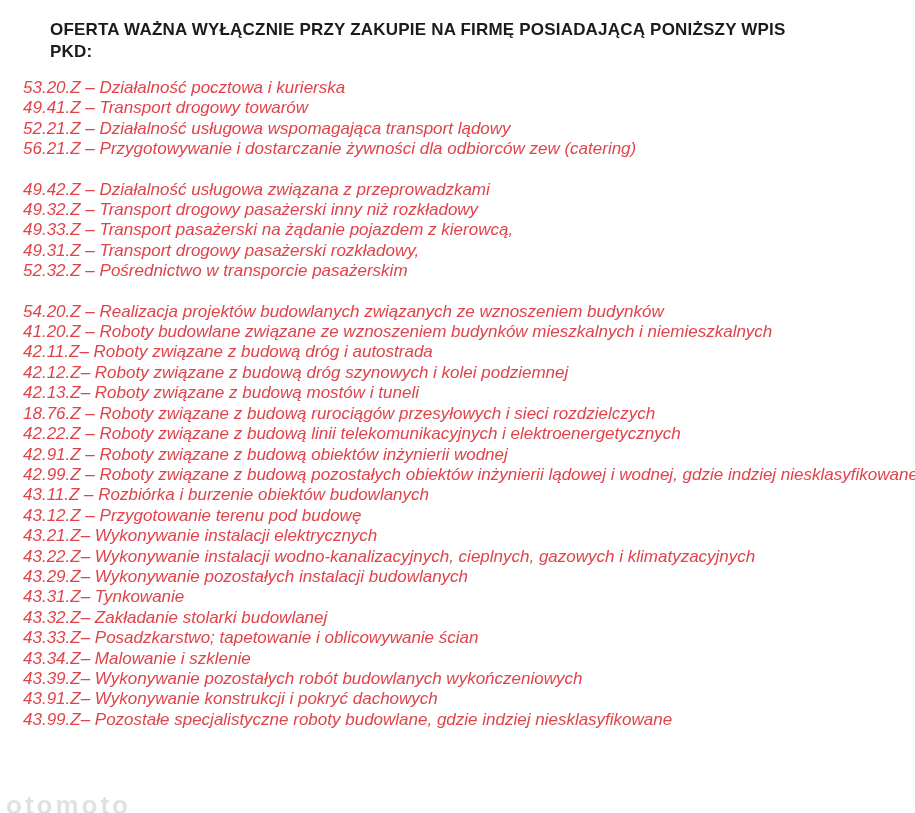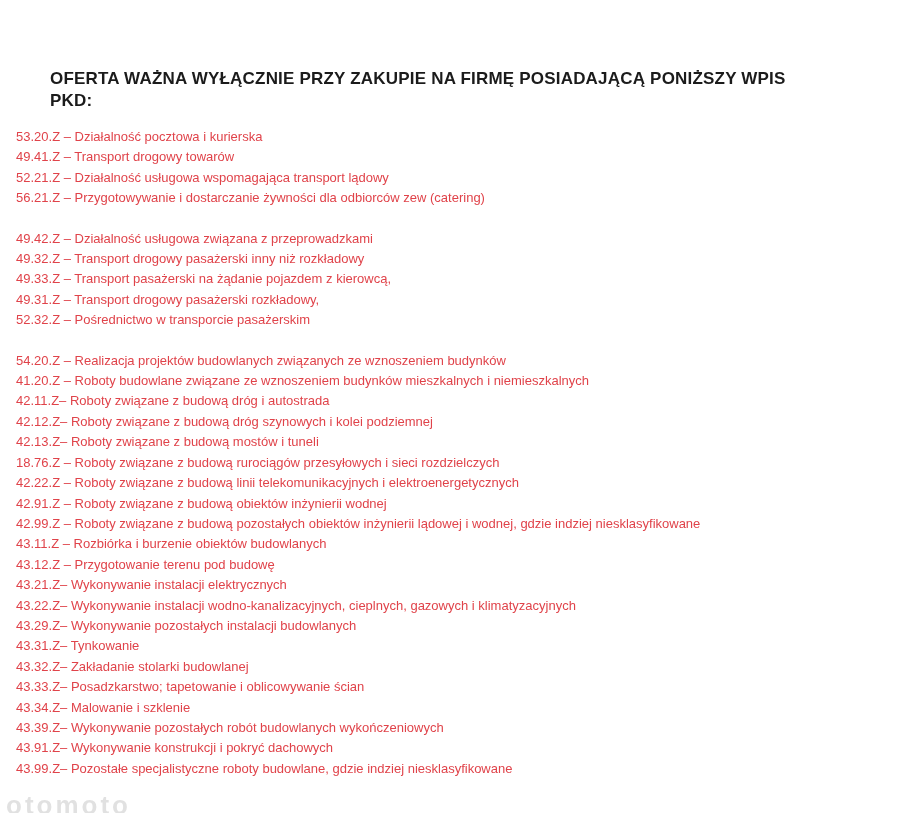--- a/index.html
+++ b/index.html
@@ -8,37 +8,38 @@
   }
   body {
     width: 915px;
     height: 813px;
     background: #ffffff;
     font-family: "Liberation Sans", sans-serif;
     position: relative;
     overflow: hidden;
   }
   .doc {
-    padding-top: 68px;
+    padding-top: 19px;
   }
   .title {
     margin-left: 50px;
     margin-right: 40px;
     color: #1b1b1b;
     font-weight: bold;
     font-size: 17px;
     line-height: 22px;
     letter-spacing: 0.2px;
   }
   .pkd-list {
     margin-top: 15px;
-    margin-left: 16px;
+    margin-left: 23px;
     color: var(--accent, #e0434a);
-    font-size: 13px;
+    font-size: 17px;
     line-height: 20.4px;
+    font-style: italic;
   }
   .pkd-group {
     margin-bottom: 20px;
   }
   .pkd-line {
     white-space: nowrap;
   }
   .watermark {
     position: absolute;
     left: 6px;

